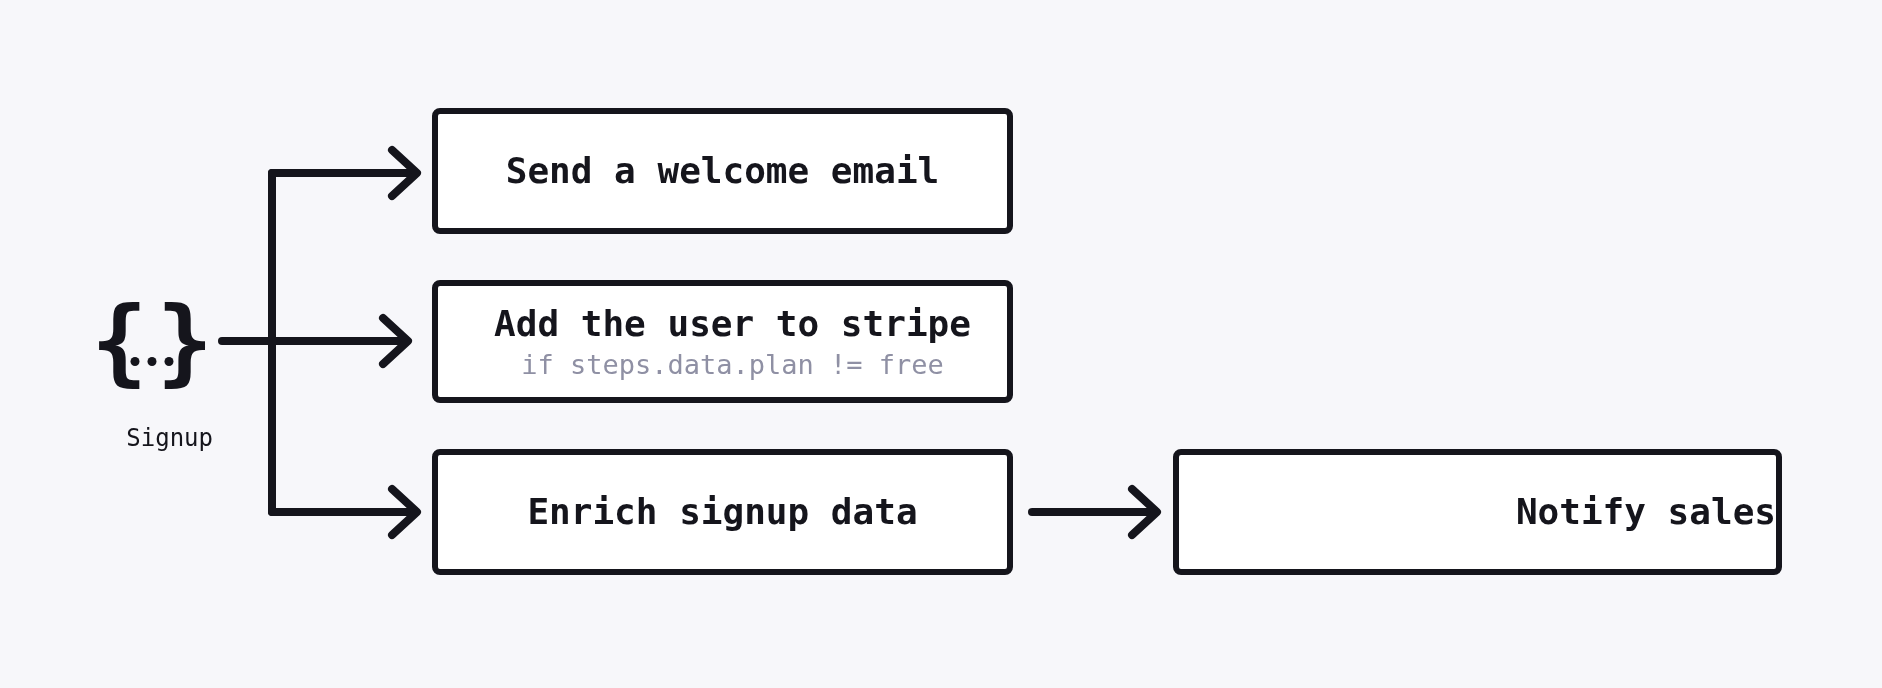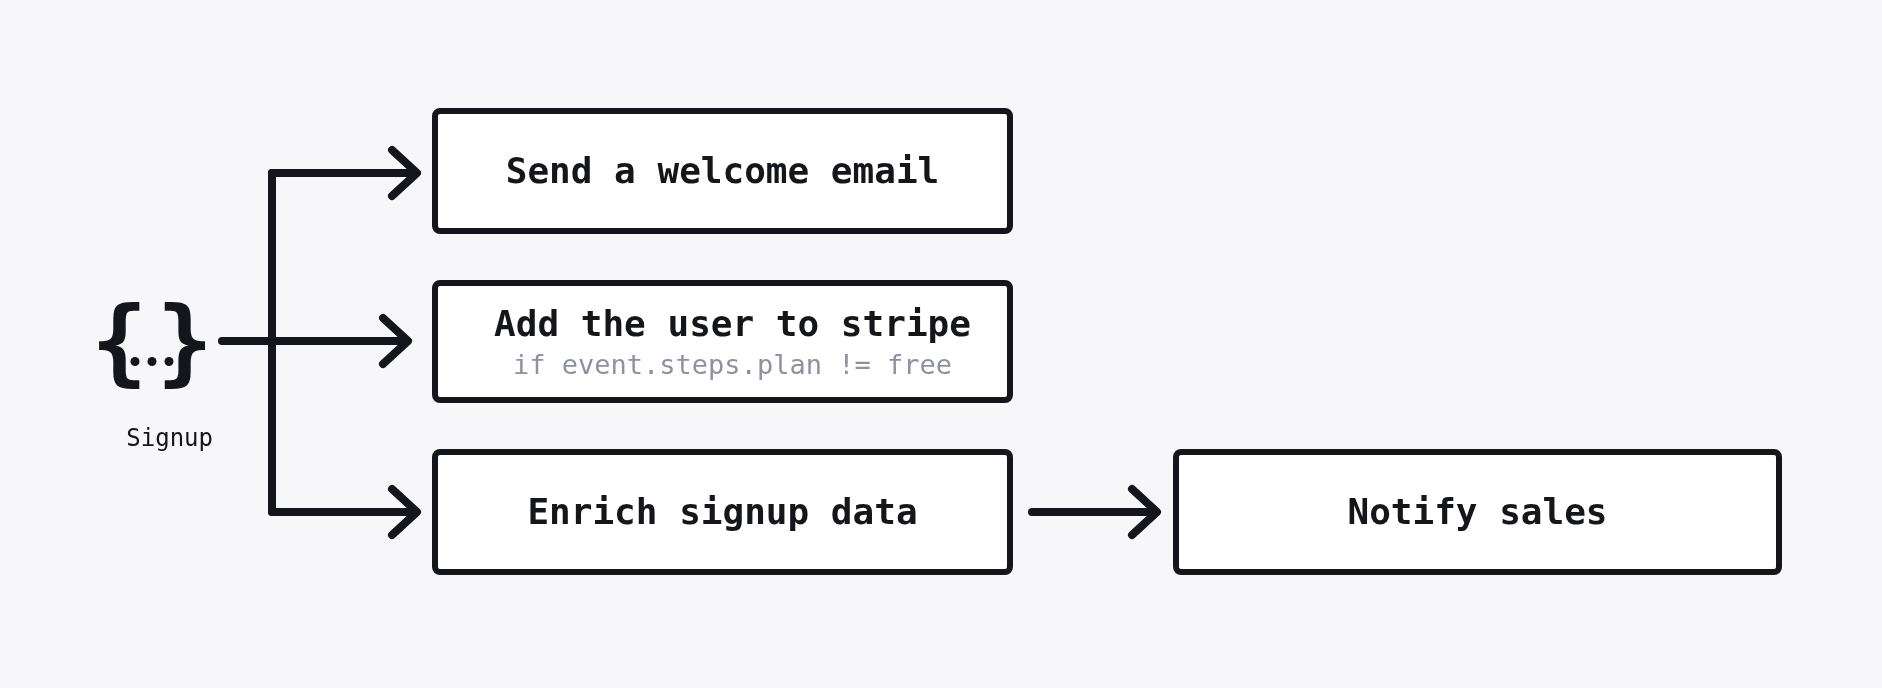--- a/index.html
+++ b/index.html
@@ -142,25 +142,25 @@
   </div>
   <div class="event-label">Signup</div>
 
   <div class="step" style="left:432px; top:108px; width:581px; height:126px;">
     <div class="step-title">Send a welcome email</div>
 
   </div>
 
   <div class="step" style="left:432px; top:280px; width:581px; height:123px;padding-left:20px;">
     <div class="step-title">Add the user to stripe</div>
-    <div class="step-condition">if event.steps.plan != free</div>
+    <div class="step-condition">if steps.data.plan != free</div>
   </div>
 
   <div class="step" style="left:432px; top:449px; width:581px; height:126px;text-align:center;">
     <div class="step-title">Enrich signup data</div>
 
   </div>
 
-  <div class="step" style="left:1173px; top:449px; width:609px; height:126px;">
+  <div class="step" style="left:1173px; top:449px; width:609px; height:126px;align-items:flex-end;">
     <div class="step-title">Notify sales</div>
   </div>
 
 </div>
 
 </body></html>

